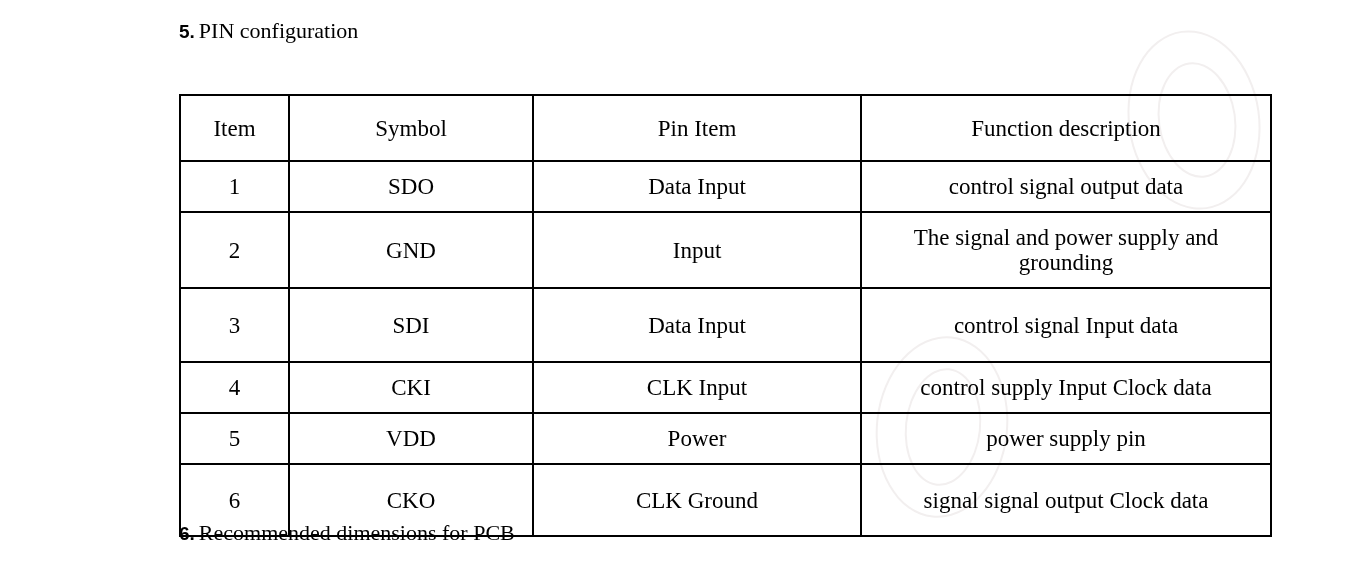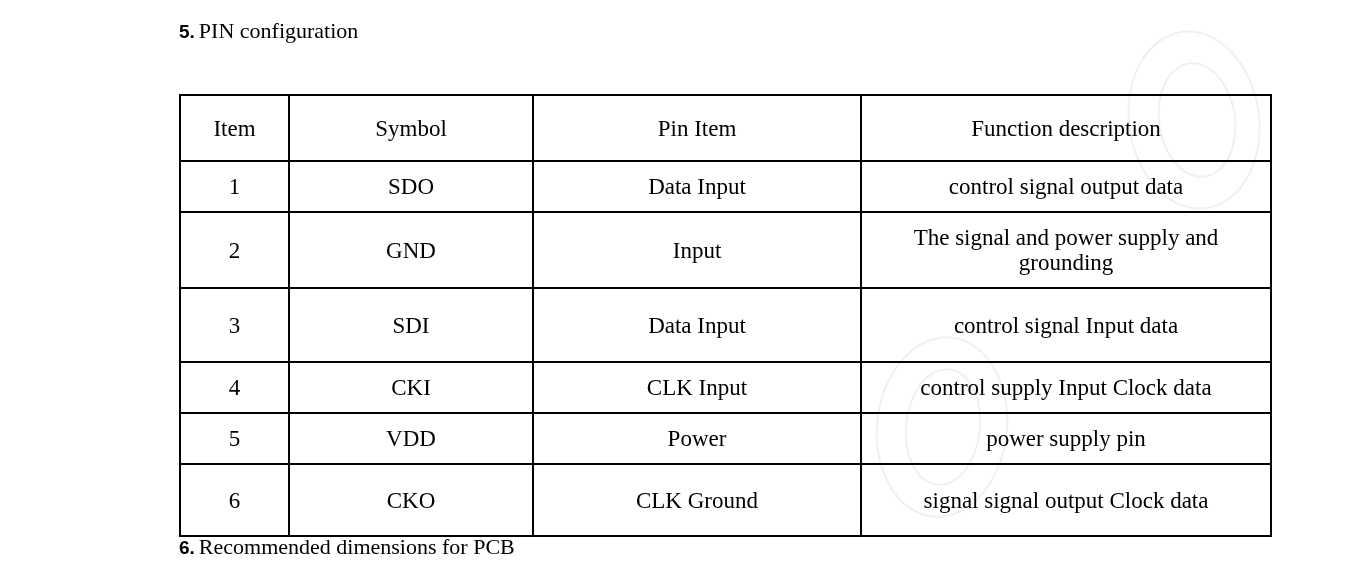--- a/index.html
+++ b/index.html
@@ -37,21 +37,21 @@
   
   .section-heading {
     position: absolute;
     left: 179px;
     font-size: 22px;
     line-height: 28px;
     white-space: nowrap;
     z-index: 2;
   }
   #heading-pin-config { top: 17px; }
-  #heading-pcb-dims  { top: 533px; }
+  #heading-pcb-dims  { top: 519px; }
   .section-num {
     font-weight: bold;
     font-family: "Liberation Sans", "DejaVu Sans", sans-serif;
     font-size: 19px;
     margin-right: 4px;
   }
   .section-text {
     font-family: Liberation Serif, serif;
     font-size: 22px;
   }

